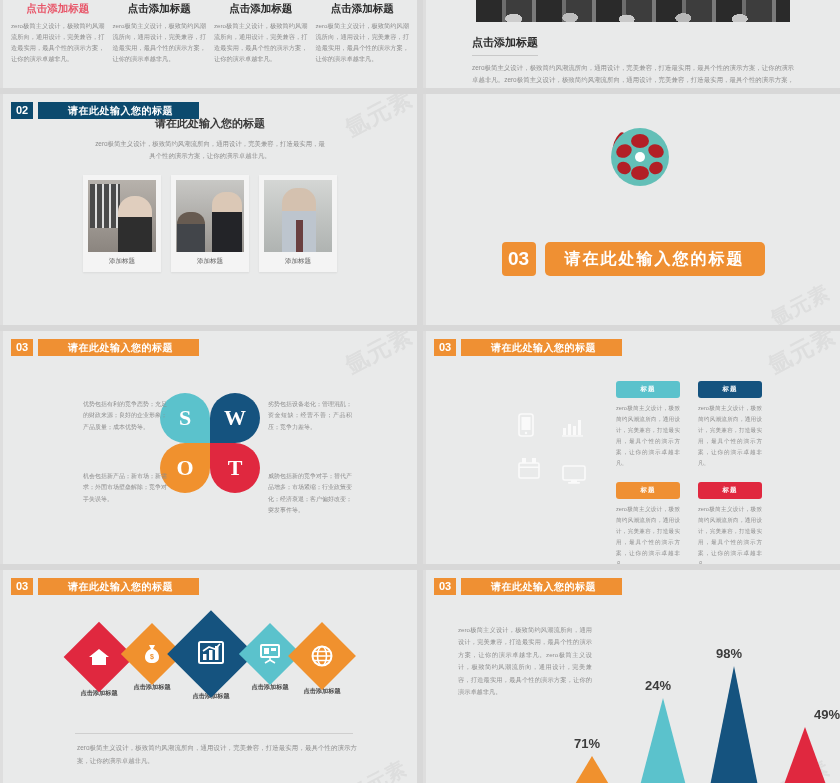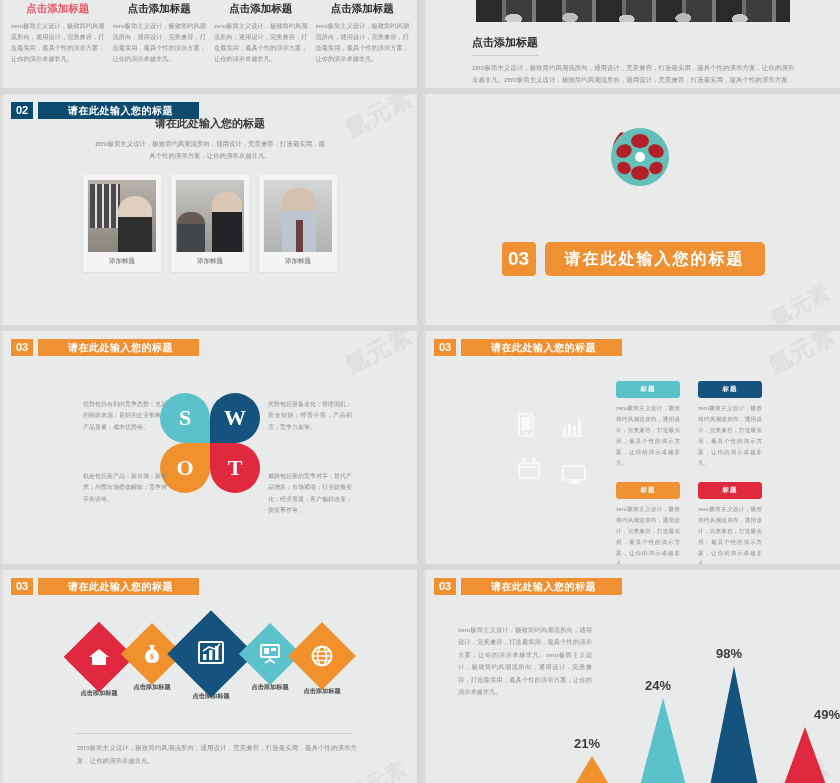--- a/index.html
+++ b/index.html
@@ -379,21 +379,21 @@
 
   <div class="slide s8">
     <div class="wm b">氩元素</div>
     <div class="hdr orange">
       <div class="num">03</div>
       <div class="bar">请在此处输入您的标题</div>
     </div>
     <div class="s8txt">zero极简主义设计，极致简约风潮流所向，通用设计，完美兼容，打造最实用，最具个性的演示方案，让你的演示卓越非凡。zero极简主义设计，极致简约风潮流所向，通用设计，完美兼容，打造最实用，最具个性的演示方案，让你的演示卓越非凡。</div>
     <div class="tri-area" id="tri-area">
         <div class="tri" style="left: 9px; border-left: 27px solid transparent; border-right: 27px solid transparent; border-bottom: 45px solid rgb(240, 145, 46);"></div>
-        <div class="trilab" style="left: 18px; bottom: 50px;">21%</div>
+        <div class="trilab" style="left: 18px; bottom: 50px;">71%</div>
         <div class="tri" style="left: 80px; border-left: 27px solid transparent; border-right: 27px solid transparent; border-bottom: 103px solid rgb(91, 194, 204);"></div>
         <div class="trilab" style="left: 89px; bottom: 108px;">24%</div>
         <div class="tri" style="left: 151px; border-left: 27px solid transparent; border-right: 27px solid transparent; border-bottom: 135px solid rgb(21, 83, 127);"></div>
         <div class="trilab" style="left: 160px; bottom: 140px;">98%</div>
         <div class="tri" style="left: 222px; border-left: 27px solid transparent; border-right: 27px solid transparent; border-bottom: 74px solid rgb(224, 40, 63);"></div>
         <div class="trilab" style="left: 231px; bottom: 79px; margin-left: 27px;">49%</div>
       </div>
   </div>
 
 </div>

